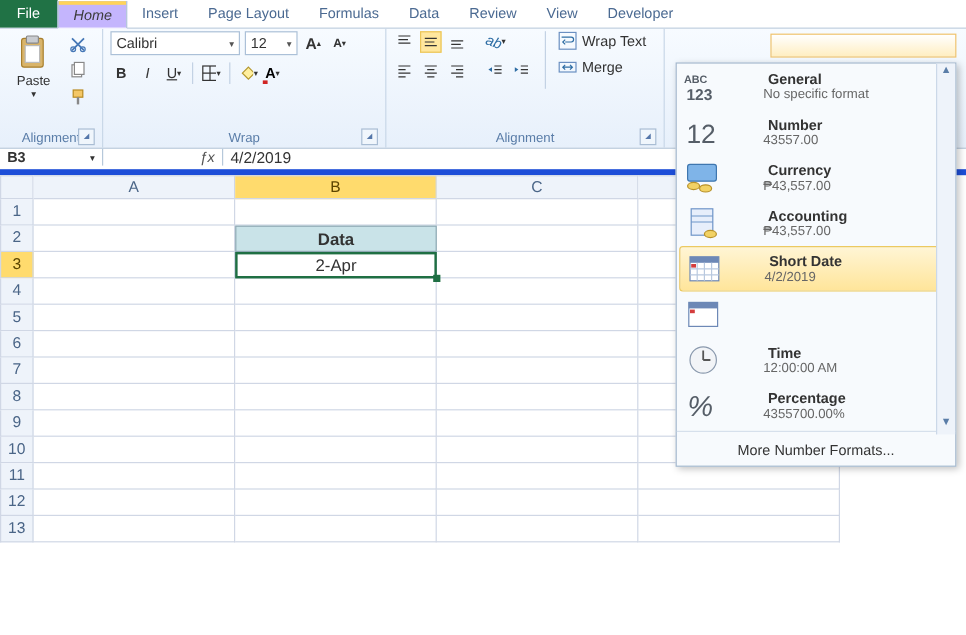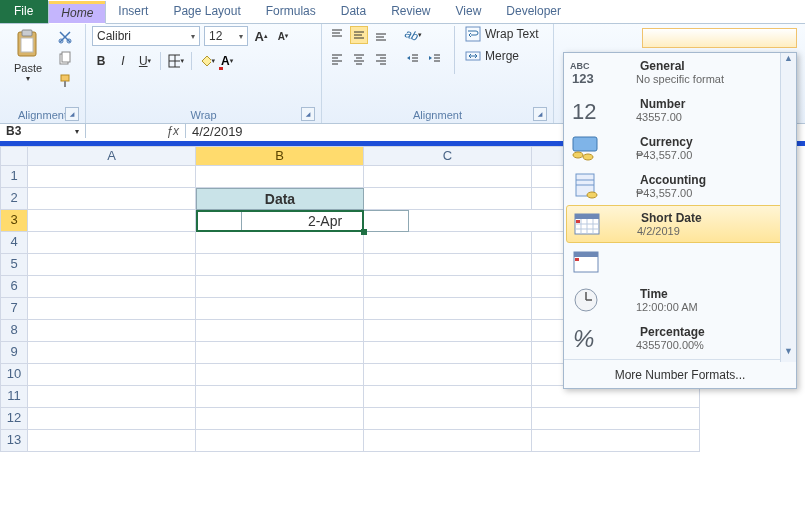--- a/index.html
+++ b/index.html
@@ -39,21 +39,21 @@
   .grid { position: relative; }
   .colheads { display:flex; height:20px; }
   .corner { width:28px; border:1px solid #d0d7e5; background:#eef3fa; }
   .ch { flex:0 0 168px; border:1px solid #d0d7e5; border-left:none; background:#eef3fa; text-align:center; font-size:13px; color:#4a6587; line-height:18px; }
   .ch.sel { background:#ffdb6d; color:#5c4500; }
   .rowline { display:flex; height:22px; }
   .rh { width:28px; border:1px solid #d0d7e5; border-top:none; background:#eef3fa; text-align:center; font-size:13px; color:#4a6587; line-height:20px; }
   .rh.sel { background:#ffdb6d; color:#5c4500; }
   .cell { flex:0 0 168px; border-right:1px solid #d0d7e5; border-bottom:1px solid #d0d7e5; line-height:20px; font-size:13px; padding:0 4px; text-align:center; }
   .cell.b2 { background:#c9e3e8; font-weight:bold; border:1px solid #8fa8b3; color:#333; font-size:14px;}
-  .cell.b3 { border:1px solid #8fa8b3; font-size:14px; color:#333;margin-left:45px; }
+  .cell.b3 { border:1px solid #8fa8b3; font-size:14px; color:#333; }
   .sel-outline { position:absolute; border:2px solid #1f6f43; pointer-events:none; }
   .sel-handle { position:absolute; width:6px; height:6px; background:#1f6f43; }
 
   
   .nf-box { position:absolute; right:8px; top:28px; width:155px; }
   .nf-input { border:1px solid #f0c36d; background:linear-gradient(#fff,#ffeec1); height:20px; padding:1px 2px; display:flex; }
   .nf-input input { flex:1; border:none; outline:none; background:transparent; font-size:12px; padding:0 4px; }
 
   .nf-pop { position:absolute; left:563px; top:52px; width:234px; background:#f7fafd; border:1px solid #a4b8ce; box-shadow:2px 2px 6px rgba(0,0,0,0.25); }
   .nf-item { display:flex; align-items:center; gap:8px; padding:4px 8px 4px 6px; }

